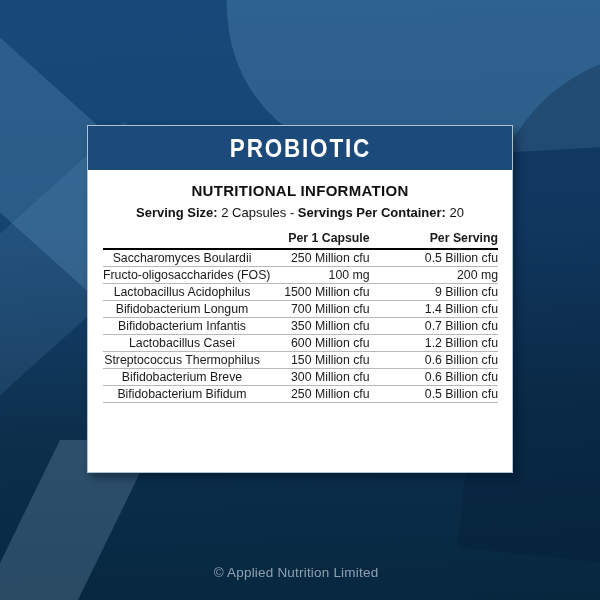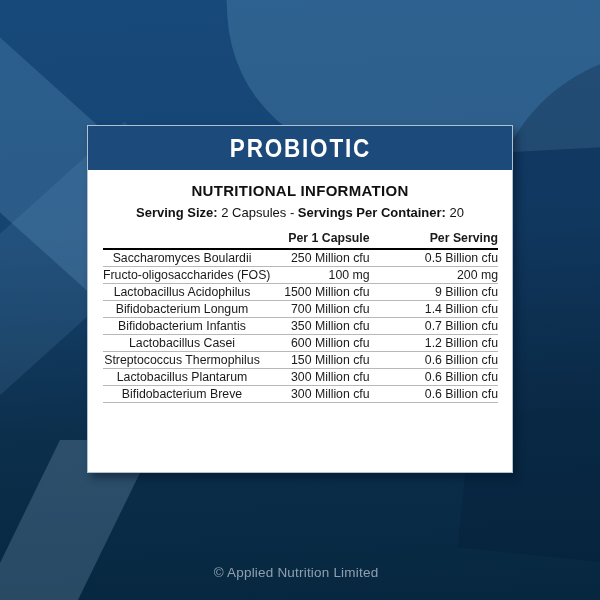--- a/index.html
+++ b/index.html
@@ -155,27 +155,27 @@
           <td class="name">Lactobacillus Casei</td>
           <td class="val">600 Million cfu</td>
           <td class="val">1.2 Billion cfu</td>
         </tr>
         <tr>
           <td class="name">Streptococcus Thermophilus</td>
           <td class="val">150 Million cfu</td>
           <td class="val">0.6 Billion cfu</td>
         </tr>
         <tr>
-          <td class="name">Lactobacillus Plantarum</td>
+          <td class="name">Bifidobacterium Breve</td>
           <td class="val">300 Million cfu</td>
           <td class="val">0.6 Billion cfu</td>
         </tr>
         <tr>
-          <td class="name">Bifidobacterium Breve</td>
-          <td class="val">300 Million cfu</td>
-          <td class="val">0.6 Billion cfu</td>
+          <td class="name">Bifidobacterium Bifidum</td>
+          <td class="val">250 Million cfu</td>
+          <td class="val">0.5 Billion cfu</td>
         </tr>
       </tbody>
     </table>
   </div>
 
   <div class="copyright">© Applied Nutrition Limited</div>
 </div>
 
 </body></html>

